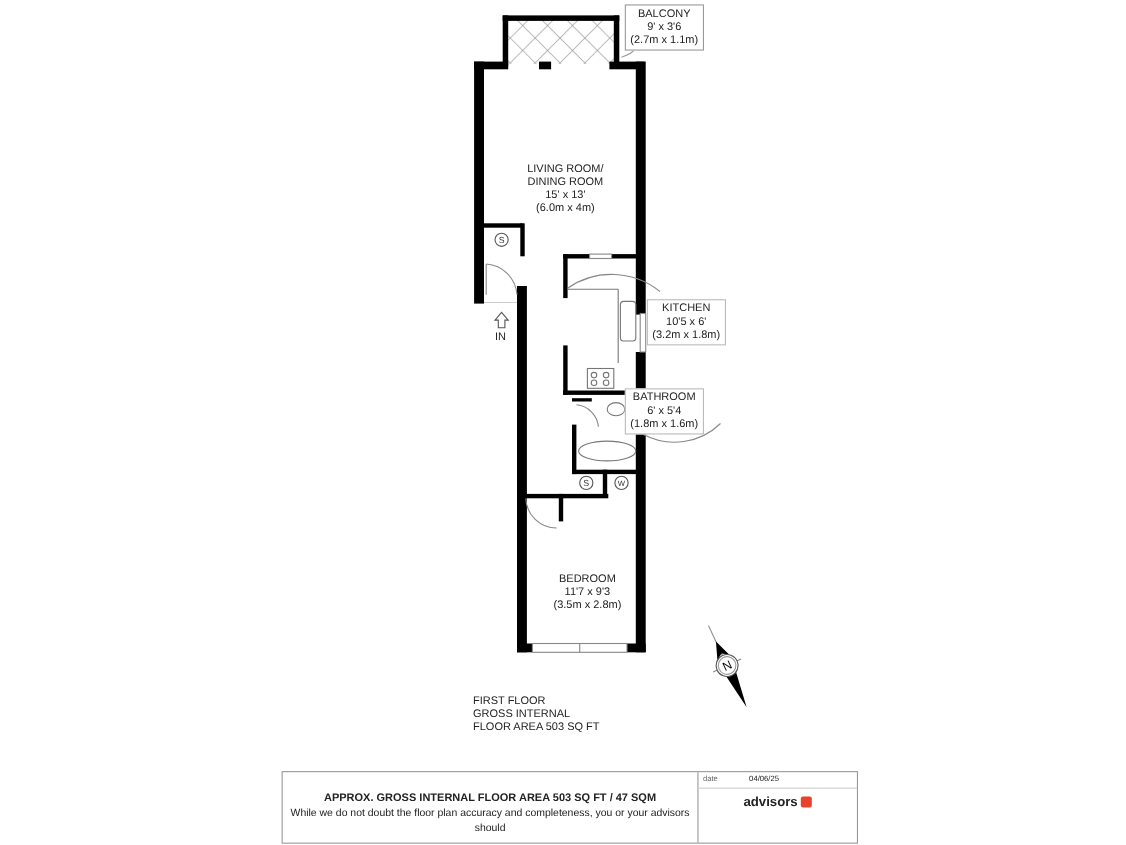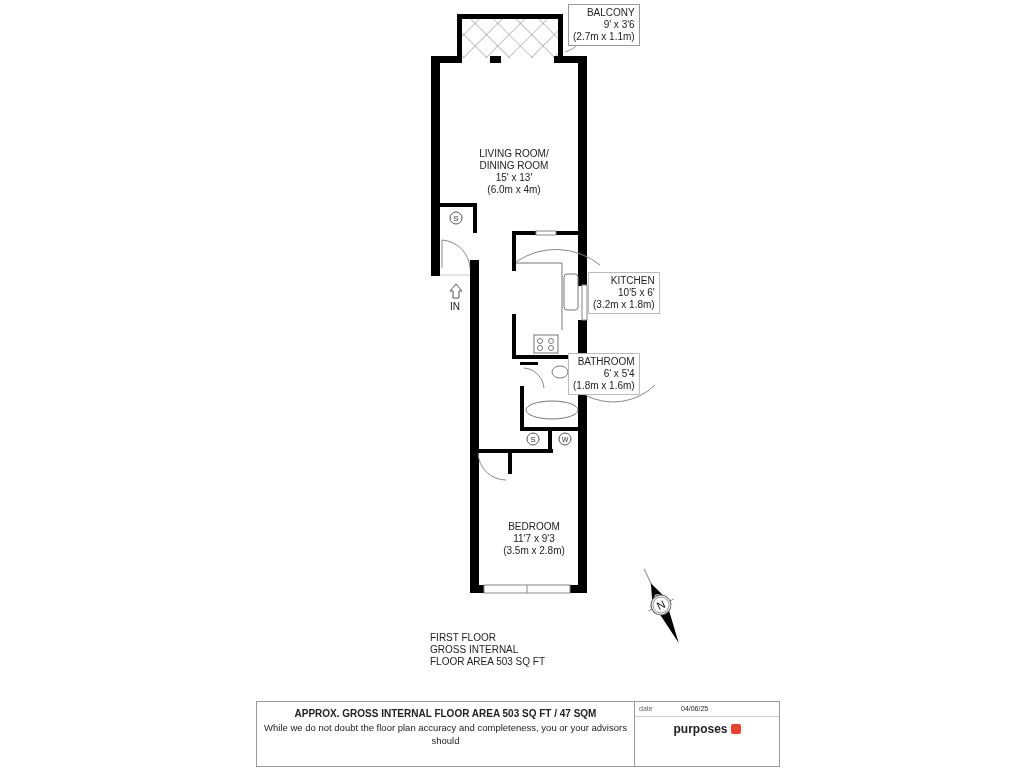--- a/index.html
+++ b/index.html
@@ -1,24 +1,24 @@
 <!DOCTYPE html>
 <html><head>
 <meta charset="utf-8">
 <style>
   html,body{margin:0;padding:0;background:#fff;}
   body{width:1024px;height:768px;position:relative;overflow:hidden;font-family:"Liberation Sans",sans-serif;color:#222;}
   #plan{position:absolute;left:0;top:0;}
   .room-label{position:absolute;text-align:center;font-size:10px;line-height:12px;color:#222;white-space:nowrap;margin-top:28px;}
-  .callout{position:absolute;background:#fff;border:1px solid #999;text-align:right;font-size:10px;line-height:12px;padding:2px 4px;color:#222;}
+  .callout{position:absolute;background:#fff;border:1px solid #999;text-align:center;font-size:10px;line-height:12px;padding:2px 4px;color:#222;}
   .floor-info{position:absolute;left:430px;top:632px;font-size:10px;line-height:12px;color:#222;}
   .in-label{position:absolute;left:450px;top:301px;font-size:10px;}
   .footer{position:absolute;left:256px;top:701px;width:522px;height:64px;border:1px solid #999;}
   .footer-left{position:absolute;left:0;top:0;width:377px;height:64px;border-right:1px solid #999;}
-  .footer-title{font-weight:bold;font-size:10px;text-align:center;margin-top:6px;}
+  .footer-title{font-weight:bold;font-size:10px;text-align:center;margin-top:18px;}
   .footer-disc{font-size:9.5px;text-align:center;line-height:13px;margin-top:2px;}
   .footer-right{position:absolute;left:378px;top:0;width:144px;height:64px;}
   .addr{font-size:13px;text-align:center;height:25px;line-height:25px;border-bottom:1px solid #ccc;}
   .daterow{height:14px;border-bottom:1px solid #ccc;font-size:7px;position:relative;}
   .daterow .dl{position:absolute;left:4px;top:3px;color:#666;}
   .daterow .dv{position:absolute;left:46px;top:3px;}
   .brand{text-align:center;font-weight:bold;font-size:12px;margin-top:5px;}
   .brand .logo{display:inline-block;width:10px;height:10px;background:#e8412c;border-radius:2px;vertical-align:-1px;margin-left:3px;}
 </style>
 </head>
@@ -175,16 +175,16 @@
       <div>While we do not doubt the floor plan accuracy and completeness, you or your advisors should</div>
 
     </div>
   </div>
   <div class="footer-right">
     <div class="daterow">
       <span class="dl">date</span>
       <span class="dv">04/06/25</span>
     </div>
     <div class="brand">
-      <span>purposes</span><span class="logo"></span>
+      <span>advisors</span><span class="logo"></span>
     </div>
   </div>
 </div>
 
 </body></html>

